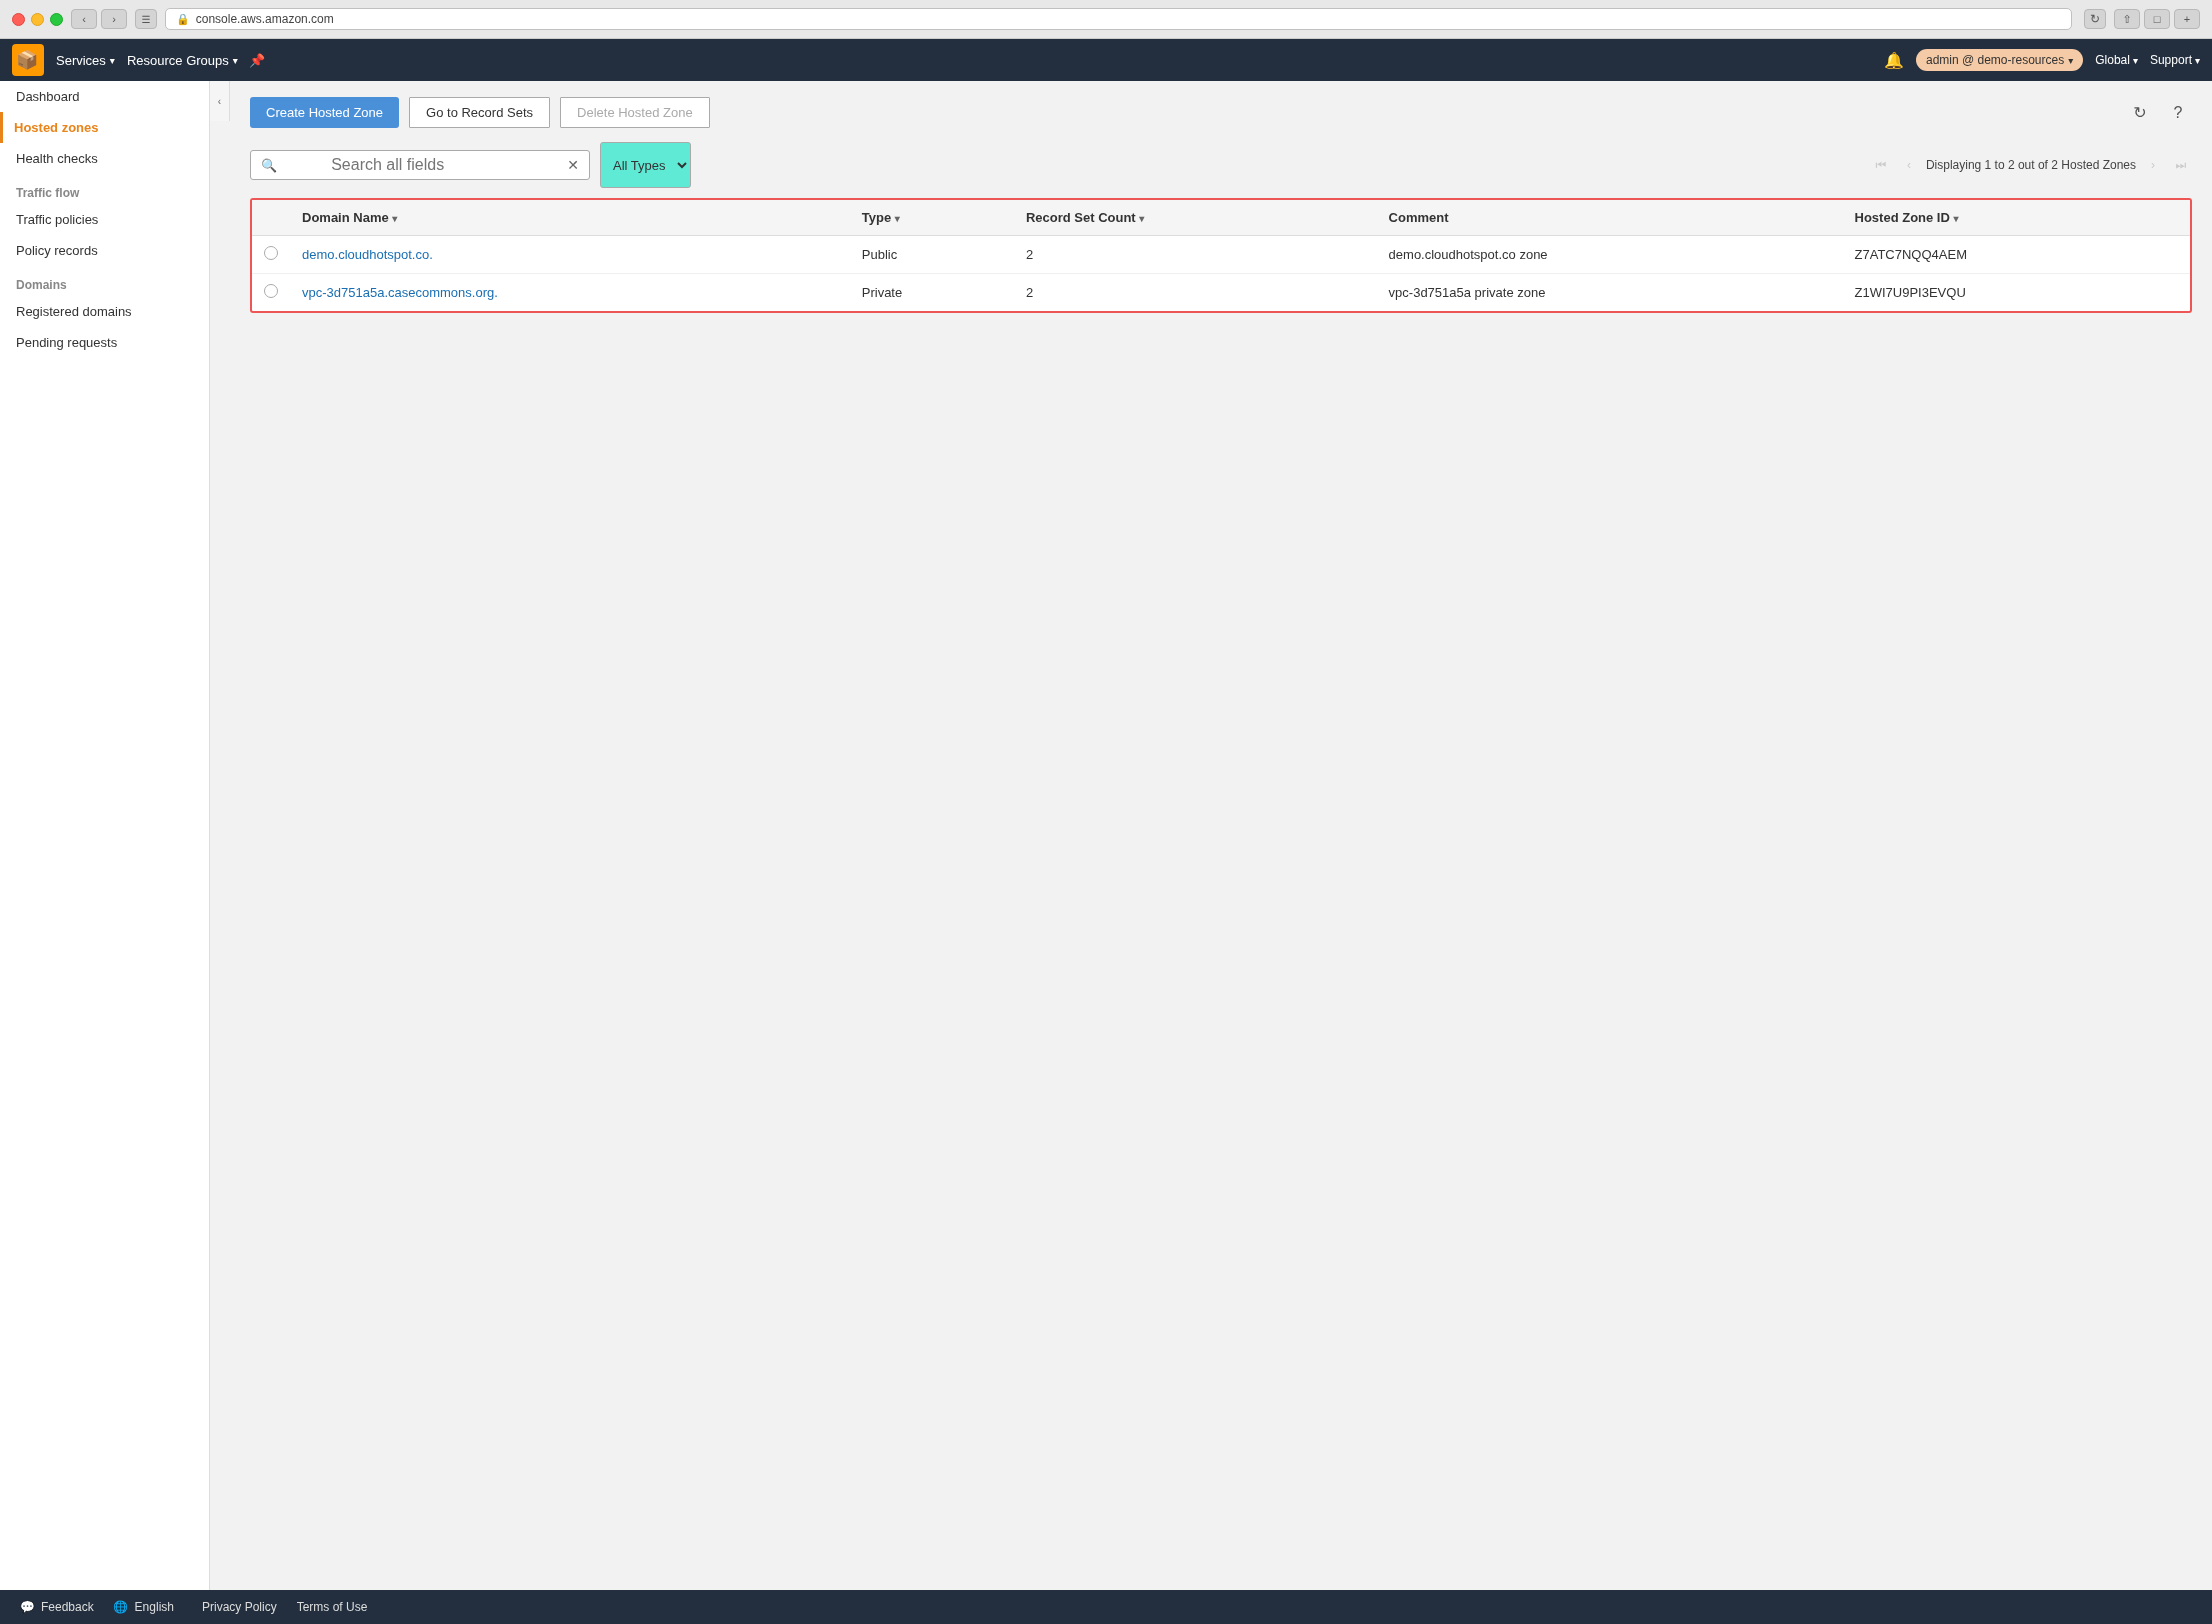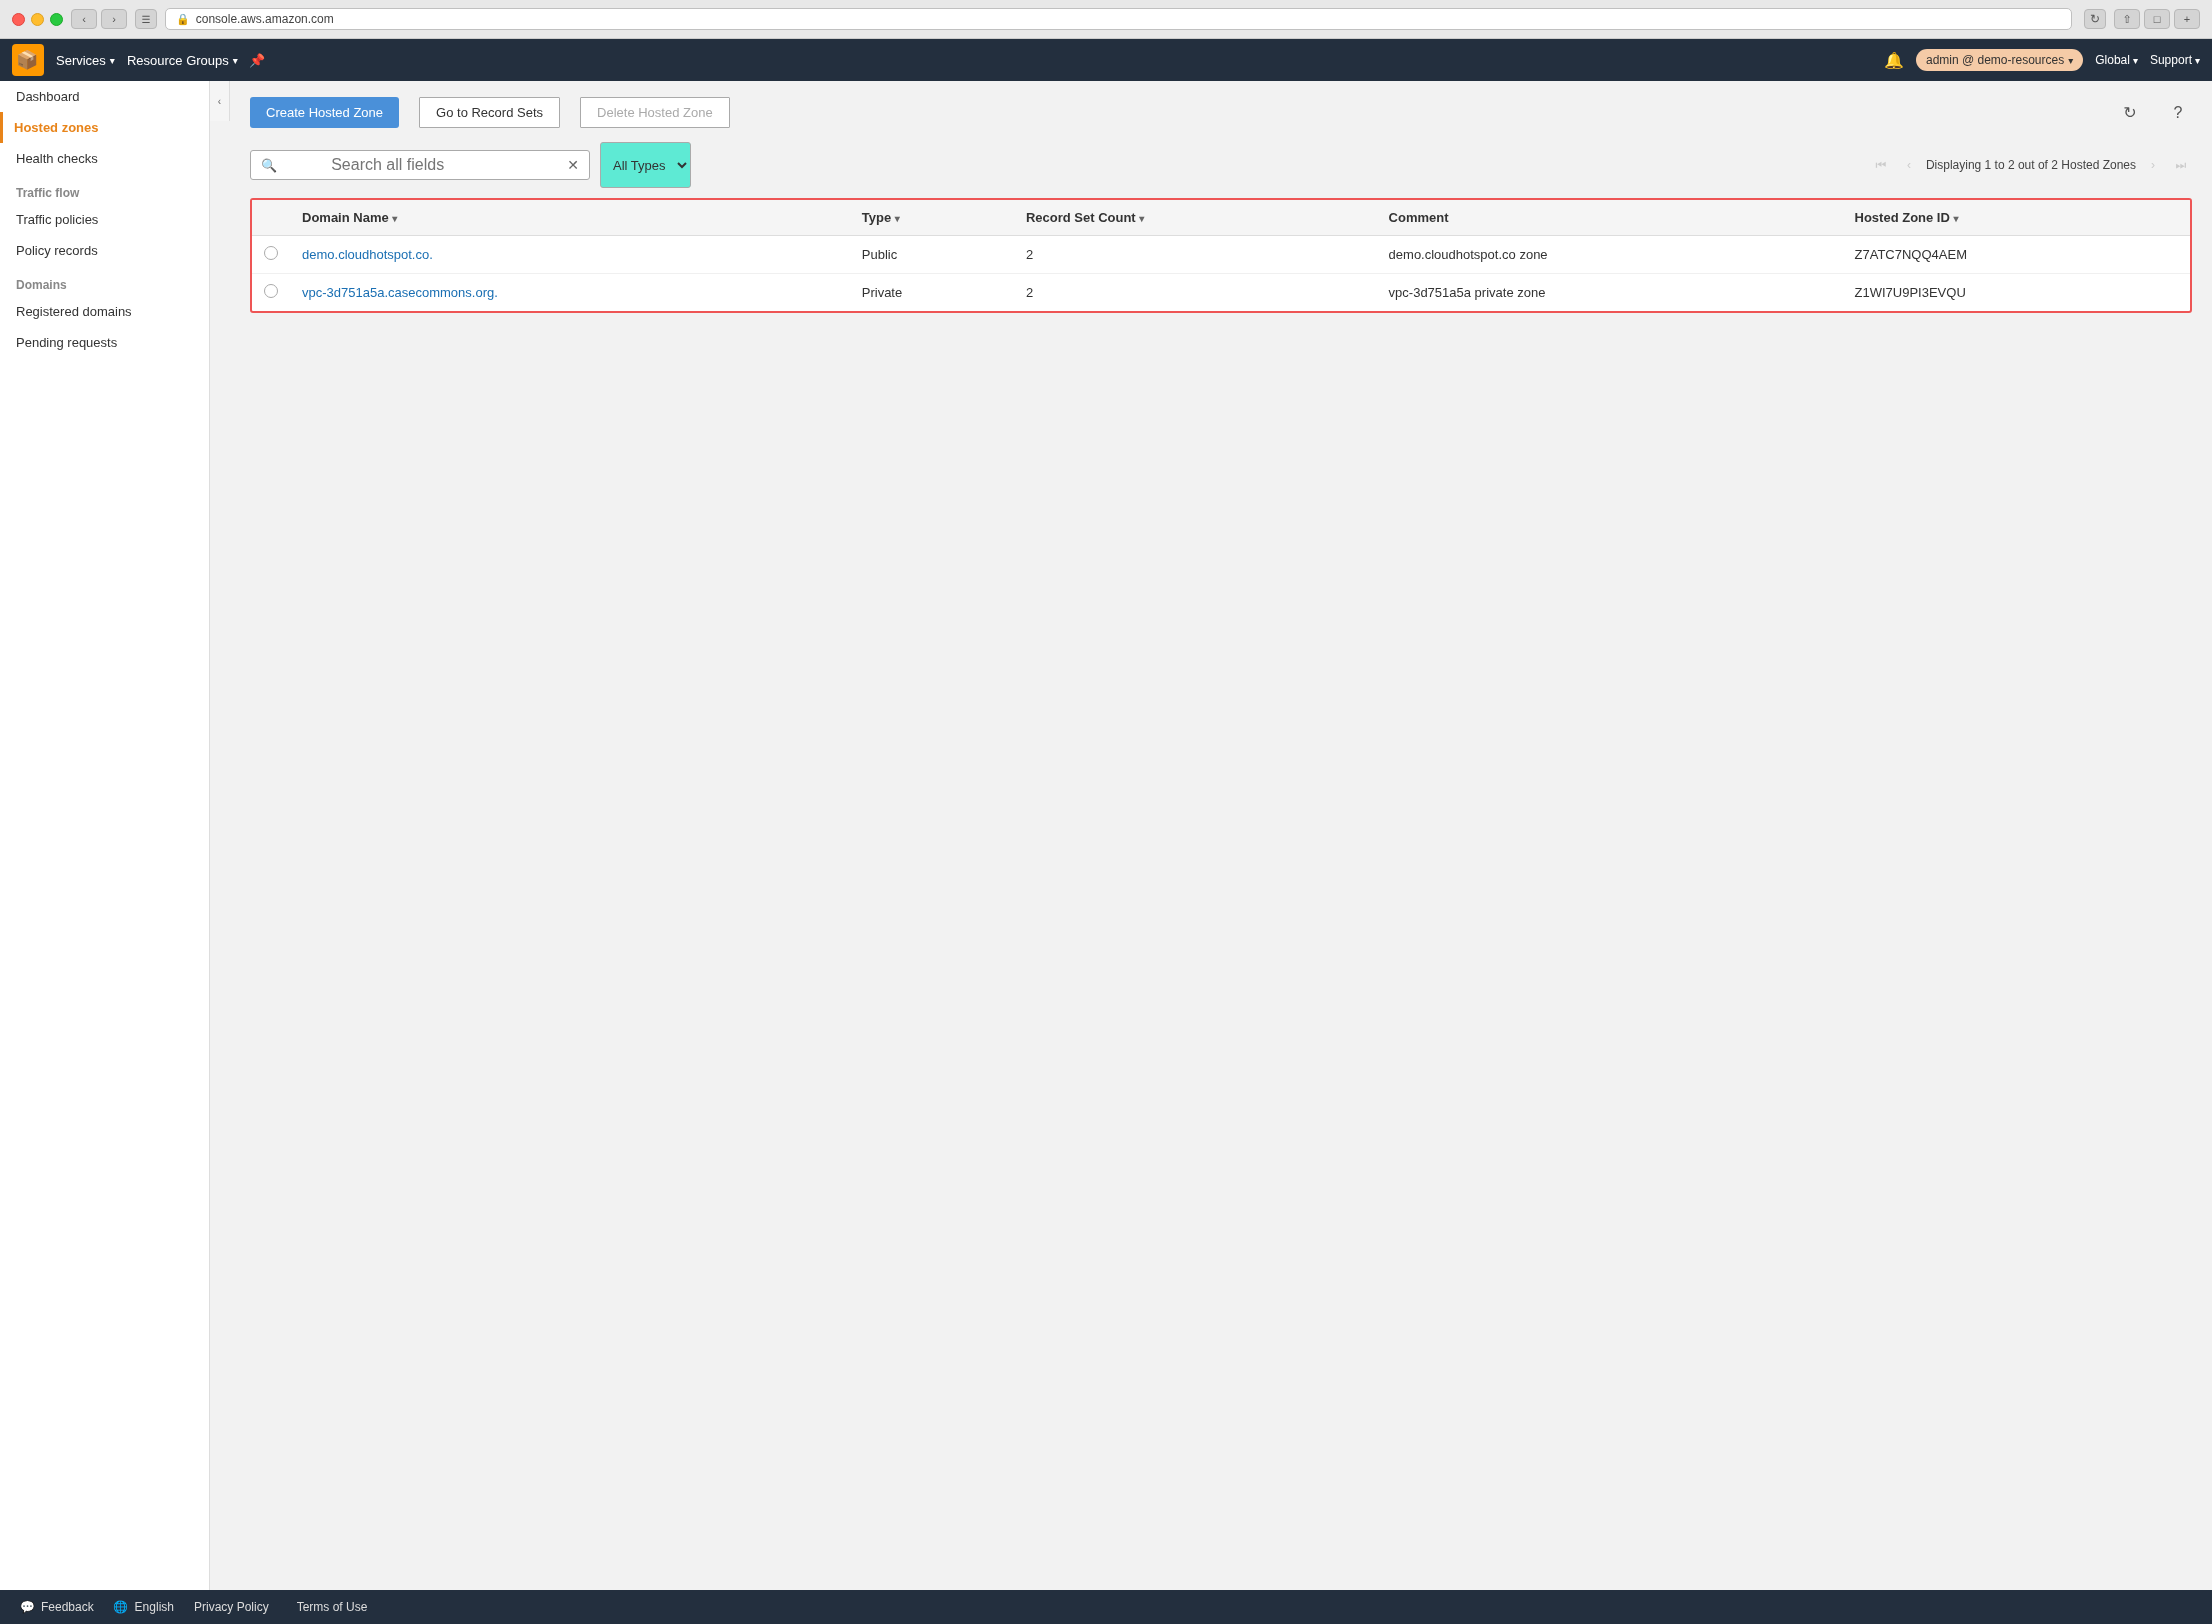--- a/index.html
+++ b/index.html
@@ -35,21 +35,21 @@
 
     
     .sidebar { width: 210px; background: white; border-right: 1px solid #ddd; overflow-y: auto; flex-shrink: 0; }
     .sidebar-item { padding: 8px 16px; font-size: 13px; color: #333; cursor: pointer; }
     .sidebar-item.active { color: #e8841a; font-weight: bold; border-left: 3px solid #e8841a; padding-left: 11px; }
     .sidebar-section-header { padding: 12px 16px 4px; font-size: 12px; color: #888; text-transform: none; font-weight: bold; }
     .sidebar-collapse-btn { width: 20px; height: 40px; background: #f5f5f5; border-right: 1px solid #ddd; display: flex; align-items: center; justify-content: center; cursor: pointer; color: #666; font-size: 10px; flex-shrink: 0; }
 
     
     .content { flex: 1; overflow-y: auto; padding: 16px 20px; background: #f2f2f2; }
-    .toolbar { display: flex; align-items: center; gap: 20px; margin-bottom: 14px; }
+    .toolbar { display: flex; align-items: center; gap: 10px; margin-bottom: 14px; }
     .btn-primary { background: #4a90d9; color: white; border: none; padding: 8px 16px; border-radius: 3px; font-size: 13px; cursor: pointer; font-weight: 500; }
     .btn-secondary { background: white; color: #333; border: 1px solid #aaa; padding: 7px 16px; border-radius: 1px; font-size: 13px; cursor: pointer; }
     .btn-secondary:disabled, .btn-secondary.disabled { color: #aaa; cursor: default; }
     .toolbar-spacer { flex: 1; }
     .icon-btn { width: 28px; height: 28px; background: transparent; border: none; cursor: pointer; display: flex; align-items: center; justify-content: center; font-size: 16px; color: #555; }
 
     
     .search-row { display: flex; align-items: center; gap: 10px; margin-bottom: 0; }
     .search-box { display: flex; align-items: center; background: white; border: 1px solid #aaa; border-radius: 3px; padding: 5px 10px; gap: 6px; width: 340px; }
     .search-input { border: none; outline: none; font-size: 16px; color: #333; flex: 1; margin-left: 48px; }
@@ -70,21 +70,21 @@
     .data-table tr:last-child td { border-bottom: none; }
     .radio-cell { width: 30px; }
     .radio-btn { width: 14px; height: 14px; border-radius: 50%; border: 1px solid #aaa; background: white; display: inline-block; }
     .domain-link { color: #1a6fb3; text-decoration: none; cursor: pointer; }
 
     
     .footer { background: #232f3e; color: #aaa; font-size: 12px; padding: 10px 20px; display: flex; align-items: center; gap: 20px; flex-shrink: 0; }
     .footer-feedback { display: flex; align-items: center; gap: 6px; cursor: pointer; color: #ddd; }
     .footer-english { display: flex; align-items: center; gap: 6px; cursor: pointer; color: #ddd; }
     .footer-center { flex: 1; text-align: center; color: #888; }
-    .footer-links { display: flex; gap: 28px; }
+    .footer-links { display: flex; gap: 20px; margin-left: 8px; }
     .footer-link { color: #ddd; cursor: pointer; text-decoration: none; }
 
     .chevron { font-size: 10px; }
   </style>
 </head>
 <body>
 
 <div class="window-chrome">
   <div class="traffic-lights">
     <div class="tl tl-red"></div>

